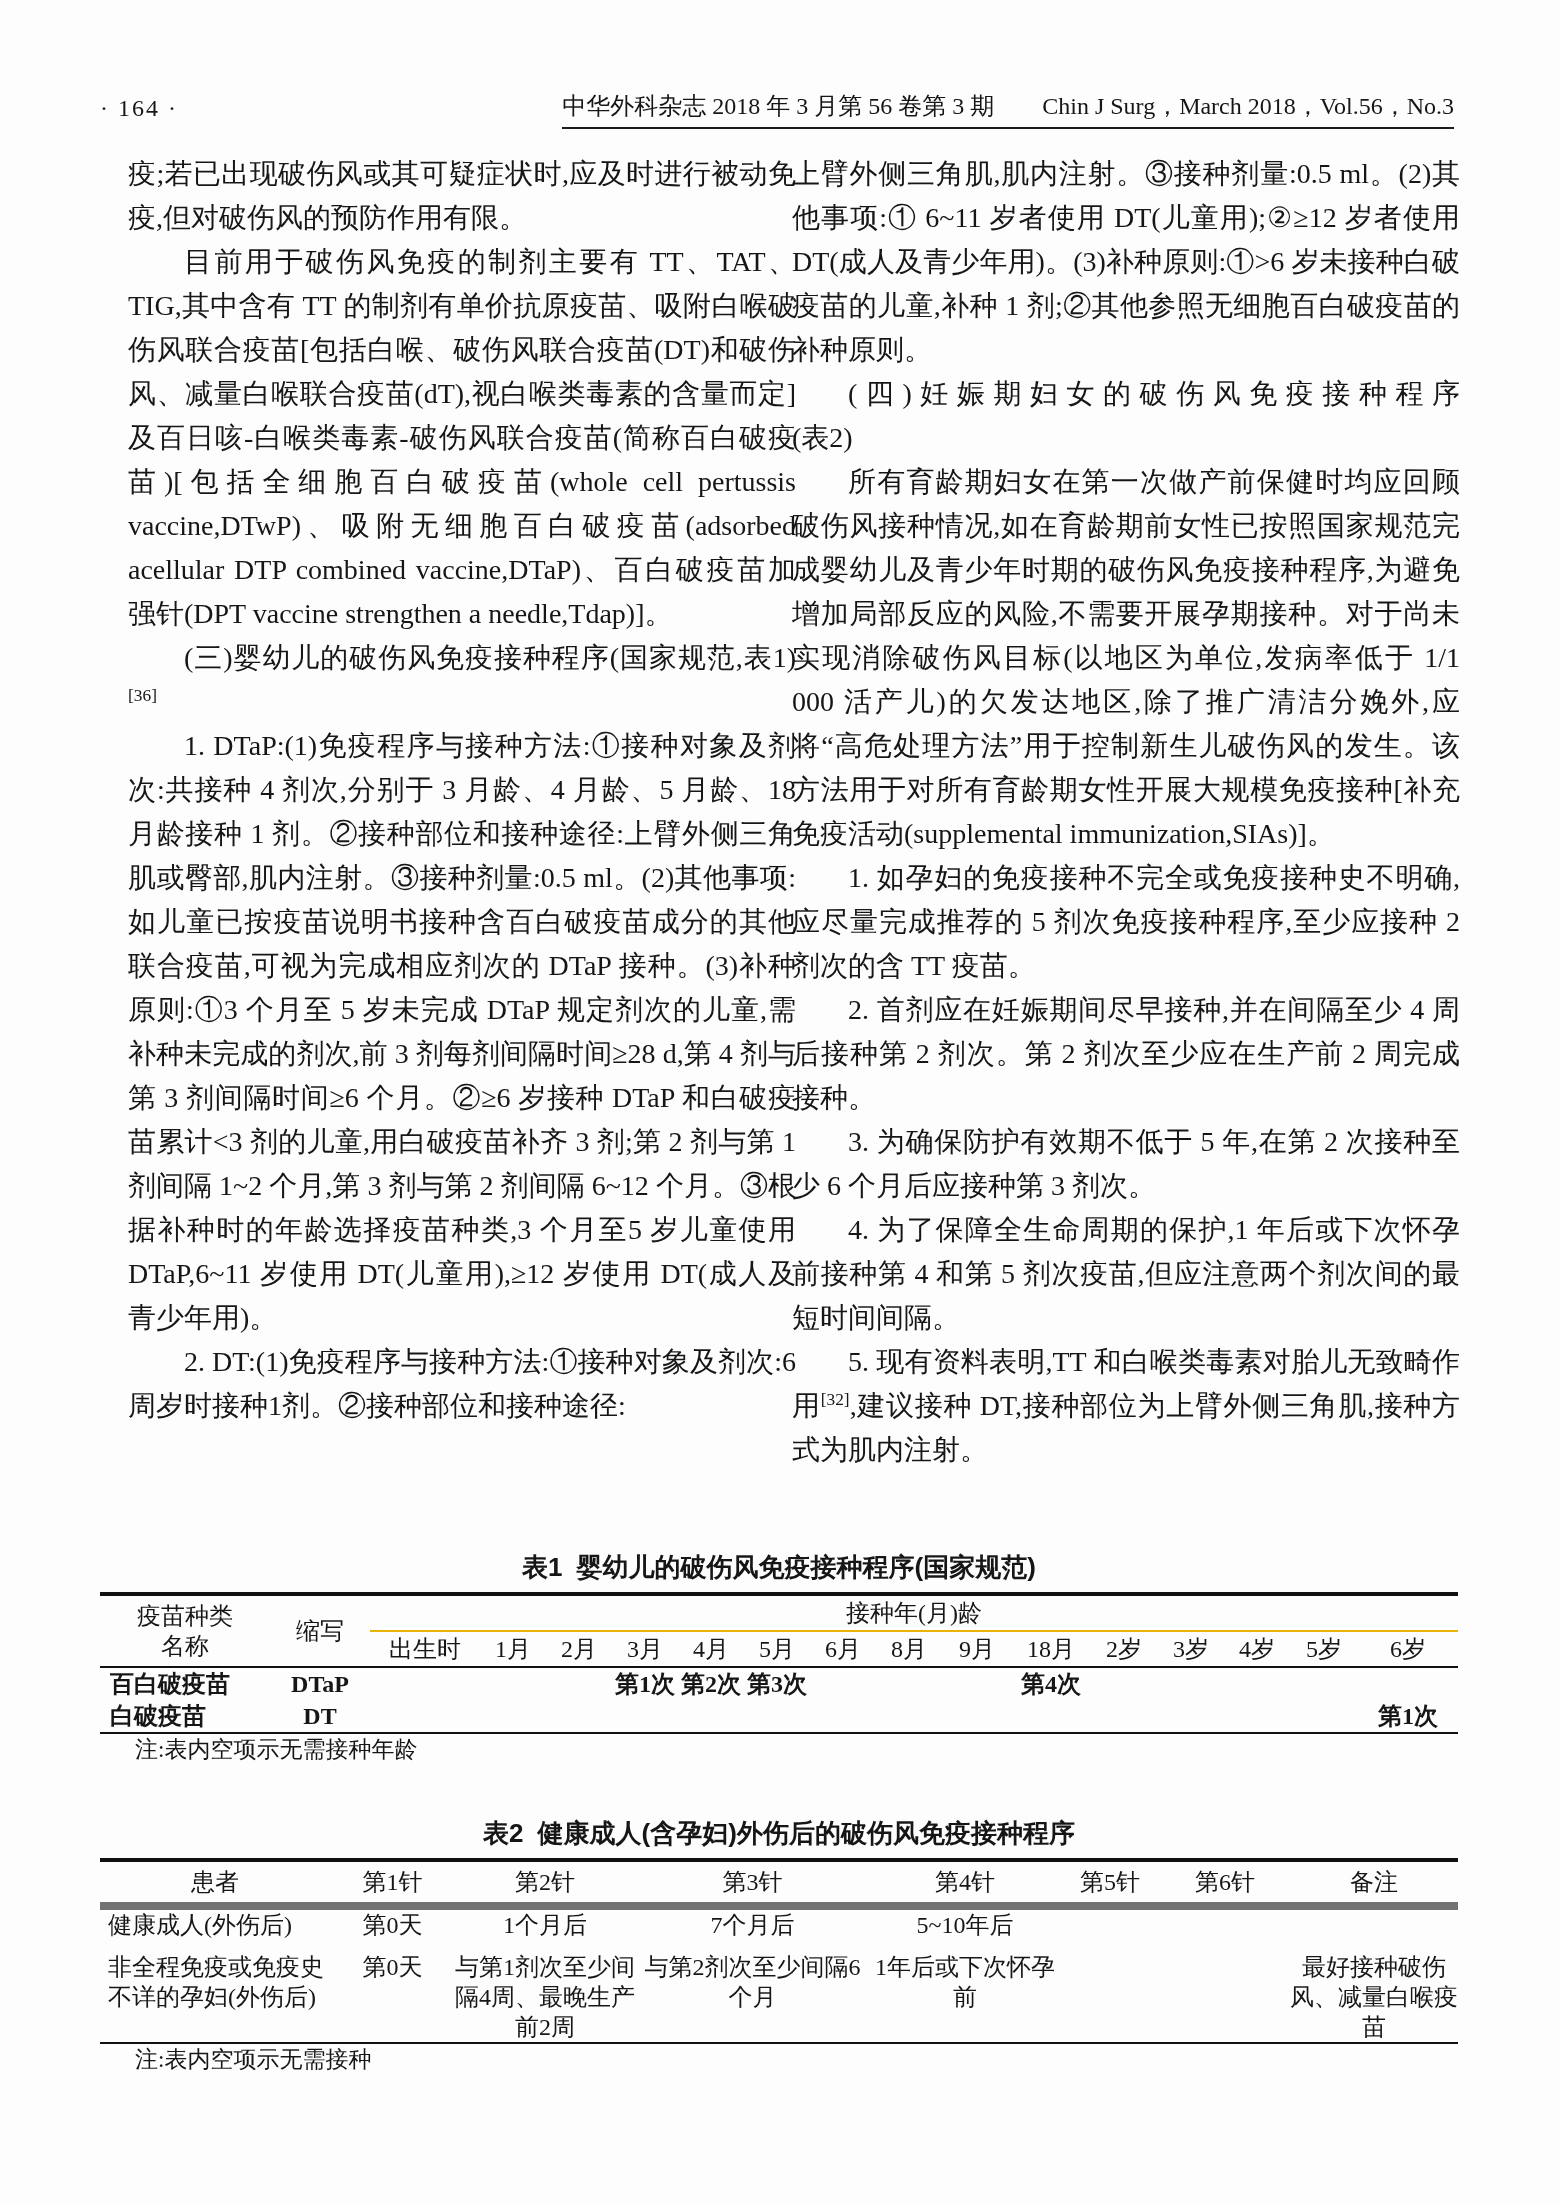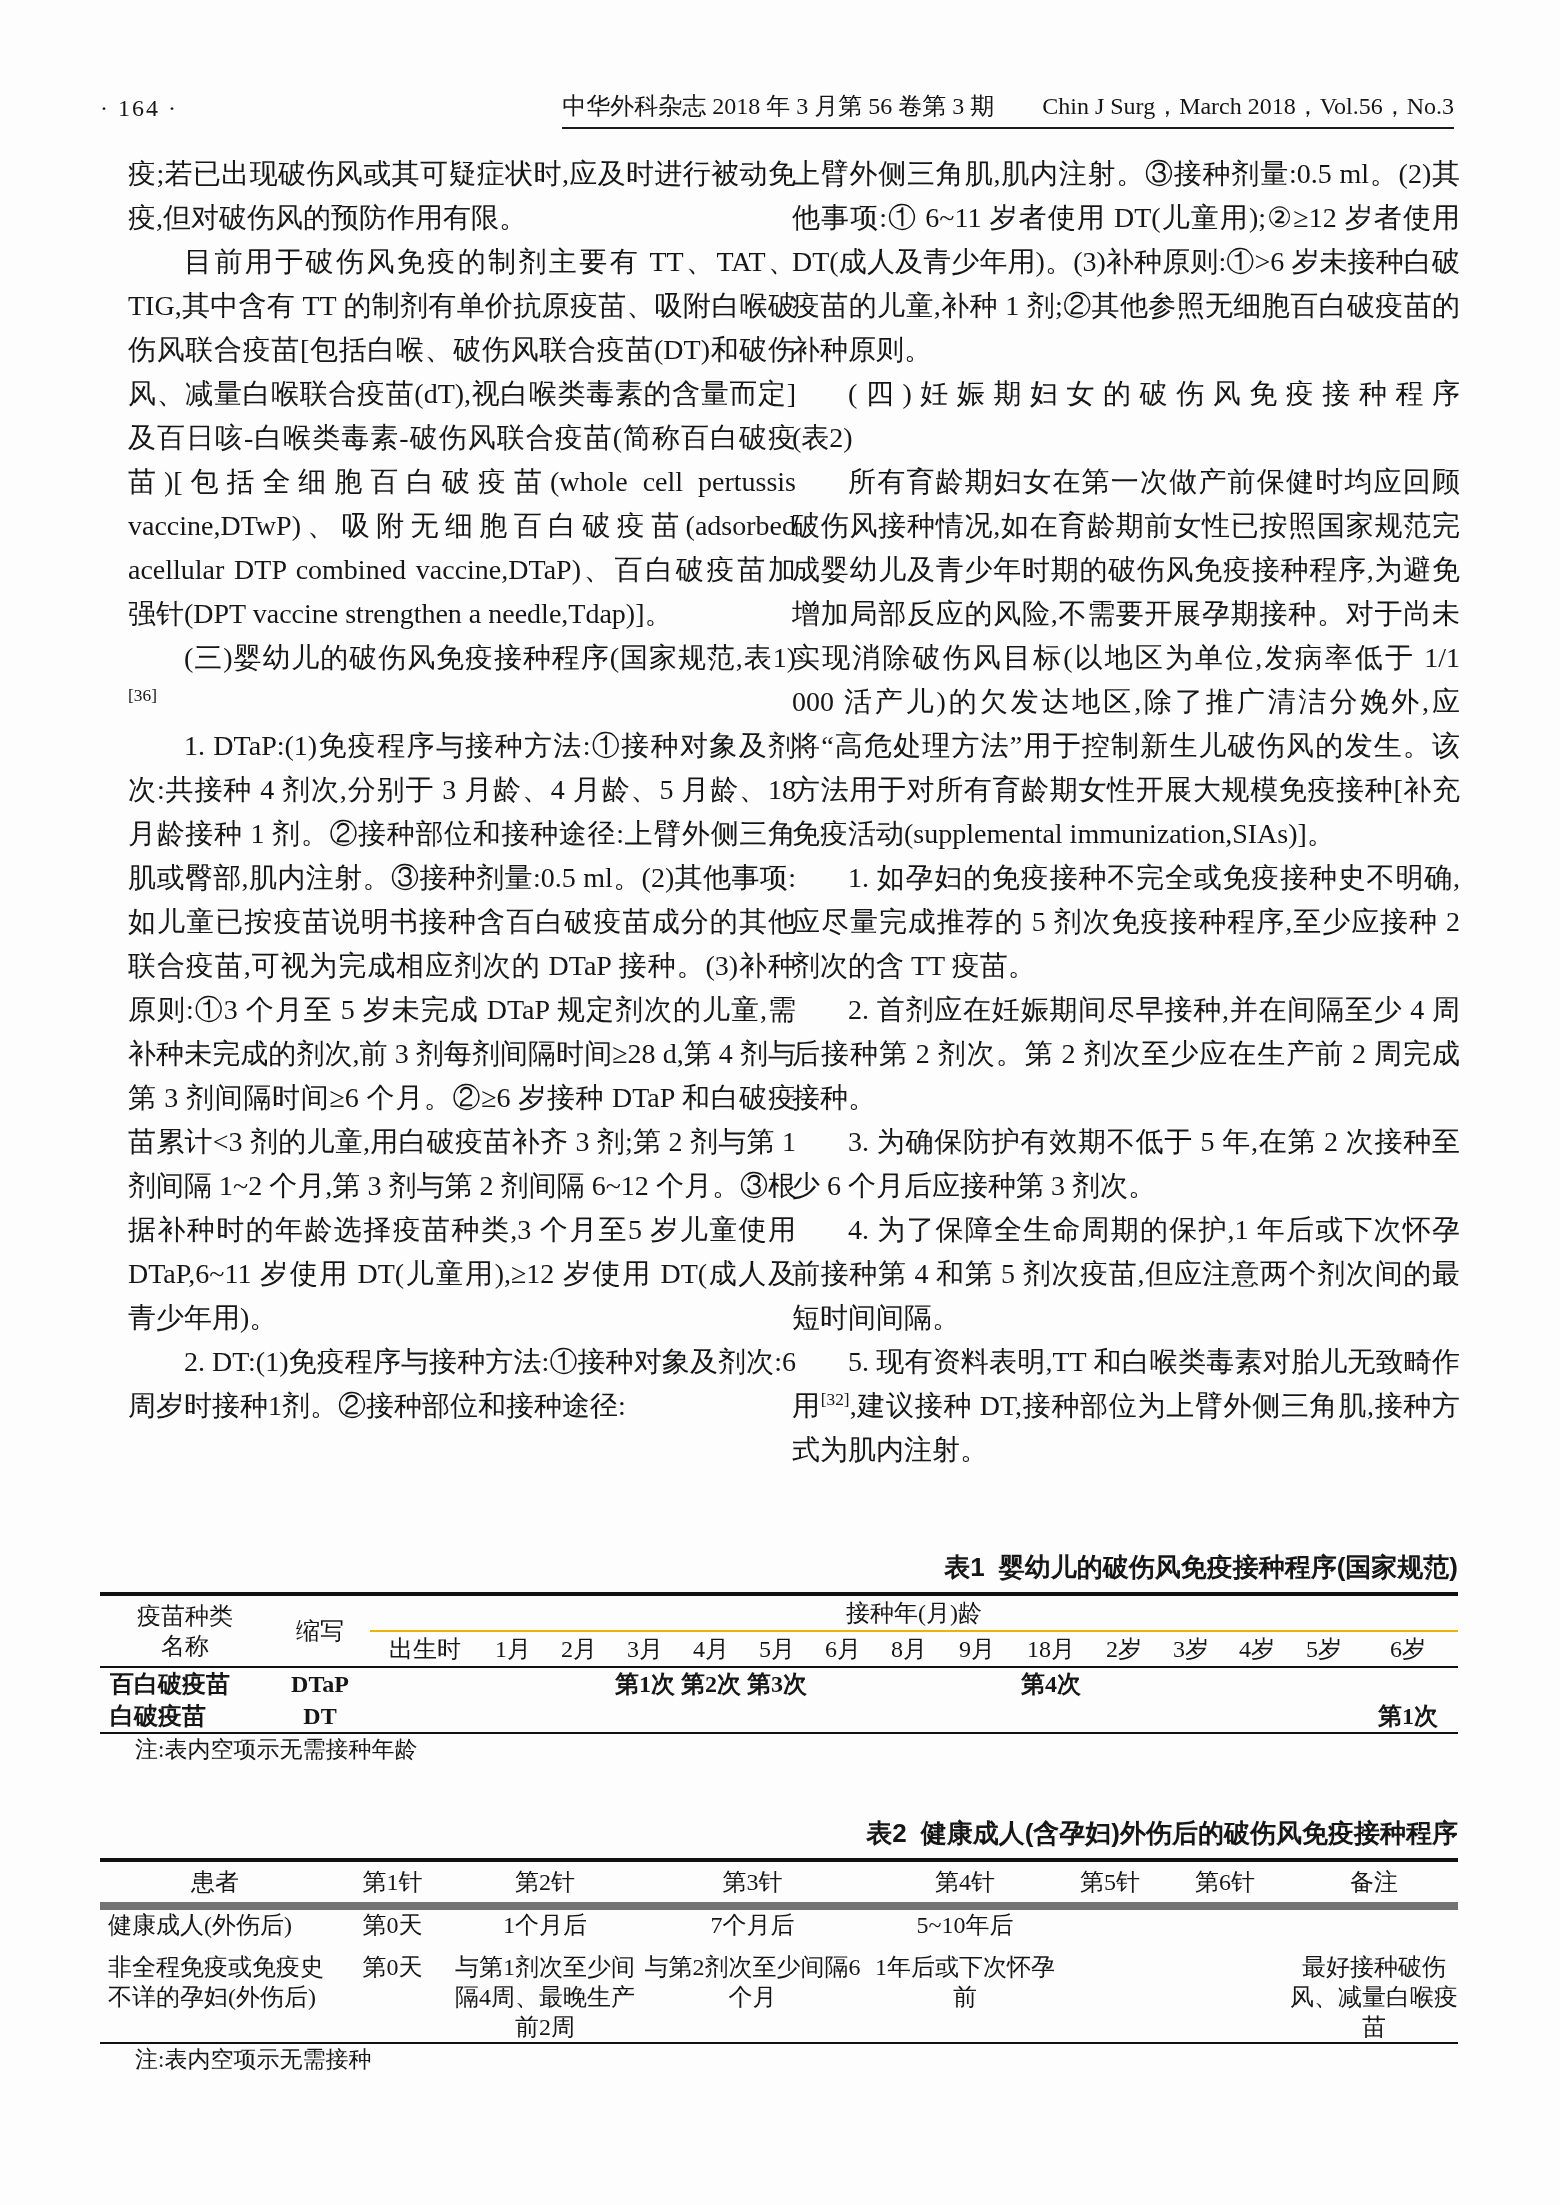--- a/index.html
+++ b/index.html
@@ -38,21 +38,21 @@
   .col p.no-indent{text-indent:0;}
   .col p.spread{text-align-last:justify;}
   sup{font-size:0.62em;line-height:0;}
   sup:empty{display:none;}
 
   
   .tbl{position:absolute;left:100px;width:1358px;}
   #table1{top:1552px;}
   #table2{top:1818px;}
   .tbl-title{
-    text-align:right;
+    text-align:center;
     font-family:"Liberation Sans","DejaVu Sans",sans-serif;
     font-weight:bold;
     font-size:26px;line-height:30px;
     margin-bottom:10px;
   }
   .tbl-title b{margin-right:14px;}
   table{
     width:100%;
     border-collapse:collapse;
     table-layout:fixed;

